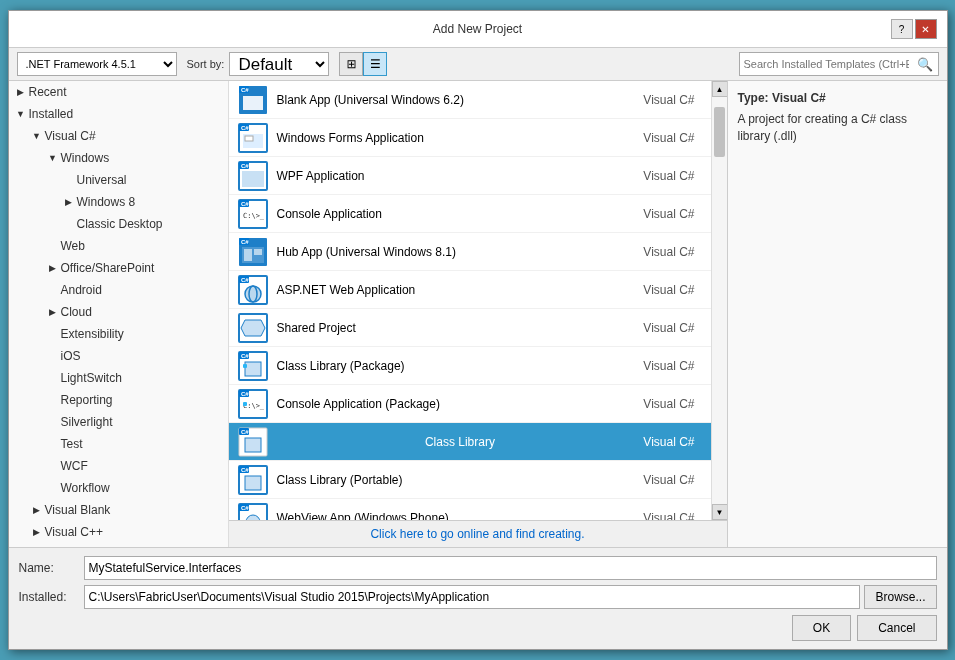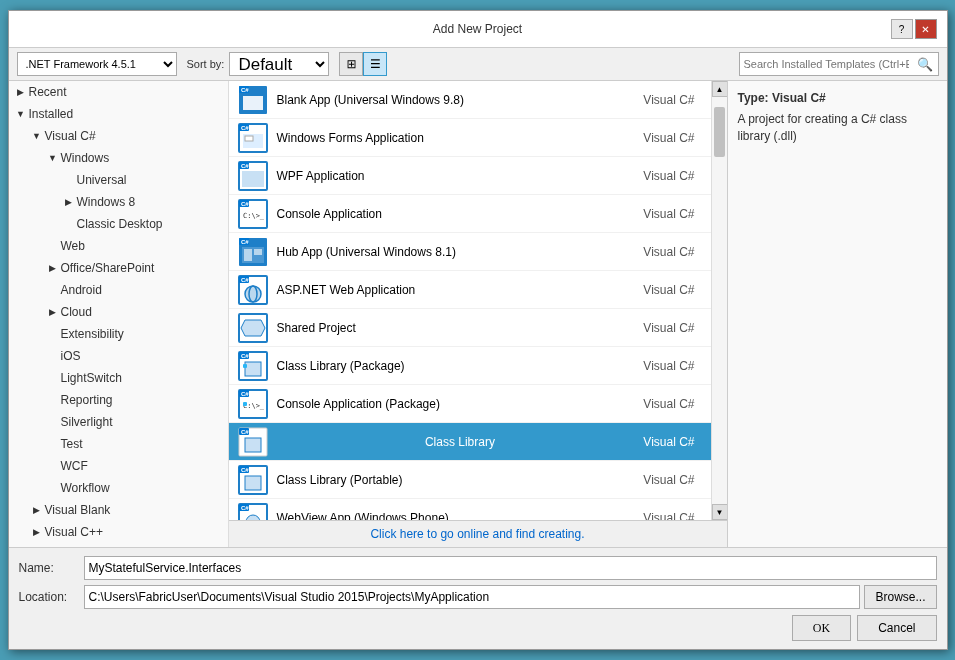--- a/index.html
+++ b/index.html
@@ -290,21 +290,20 @@
     .dialog-btn {
       height: 26px;
       padding: 0 20px;
       border: 1px solid #aaa;
       background: #e8e8e8;
       font-size: 12px;
       cursor: pointer;
     }
     .dialog-btn.primary {
       background: #e8e8e8;
-      font-family: Liberation Serif, serif;
     }
   </style>
 </head>
 <body>
 
 <div class="dialog">
 
   <div class="title-bar">
     <span style="width:46px"></span>
     <span class="title-bar-text">Add New Project</span>
@@ -442,21 +441,21 @@
 
           <div class="template-item">
             <div class="template-icon">
               <svg width="32" height="32" viewBox="0 0 32 32">
                 <rect x="2" y="2" width="28" height="28" fill="#1e7fc8" rx="1"></rect>
                 <rect x="2" y="2" width="10" height="7" fill="#0078d4" rx="1"></rect>
                 <text x="4" y="8" fill="white" font-size="6" font-weight="bold">C#</text>
                 <rect x="6" y="12" width="20" height="14" fill="white" opacity="0.9"></rect>
               </svg>
             </div>
-            <span class="template-name">Blank App (Universal Windows 9.8)</span>
+            <span class="template-name">Blank App (Universal Windows 6.2)</span>
             <span class="template-lang">Visual C#</span>
           </div>
 
           <div class="template-item">
             <div class="template-icon">
               <svg width="32" height="32" viewBox="0 0 32 32">
                 <rect x="2" y="2" width="28" height="28" fill="white" stroke="#1e7fc8" stroke-width="2" rx="1"></rect>
                 <rect x="2" y="2" width="10" height="7" fill="#0078d4" rx="1"></rect>
                 <text x="4" y="8" fill="white" font-size="6" font-weight="bold">C#</text>
                 <rect x="6" y="12" width="20" height="14" fill="#ddeeff"></rect>
@@ -625,21 +624,21 @@
       <div class="type-desc">A project for creating a C# class library (.dll)</div>
     </div>
   </div>
 
   <div class="bottom-panel">
     <div class="field-row">
       <span class="field-label">Name:</span>
       <input class="field-input" type="text" value="MyStatefulService.Interfaces" style="">
     </div>
     <div class="field-row">
-      <span class="field-label">Location:</span>
+      <span class="field-label">Installed:</span>
       <input class="location-input" type="text" value="C:\Users\FabricUser\Documents\Visual Studio 2015\Projects\MyApplication" style="">
       <button class="browse-btn">Browse...</button>
     </div>
     <div class="buttons-row">
       <button class="dialog-btn primary">OK</button>
       <button class="dialog-btn">Cancel</button>
     </div>
   </div>
 </div>
 

